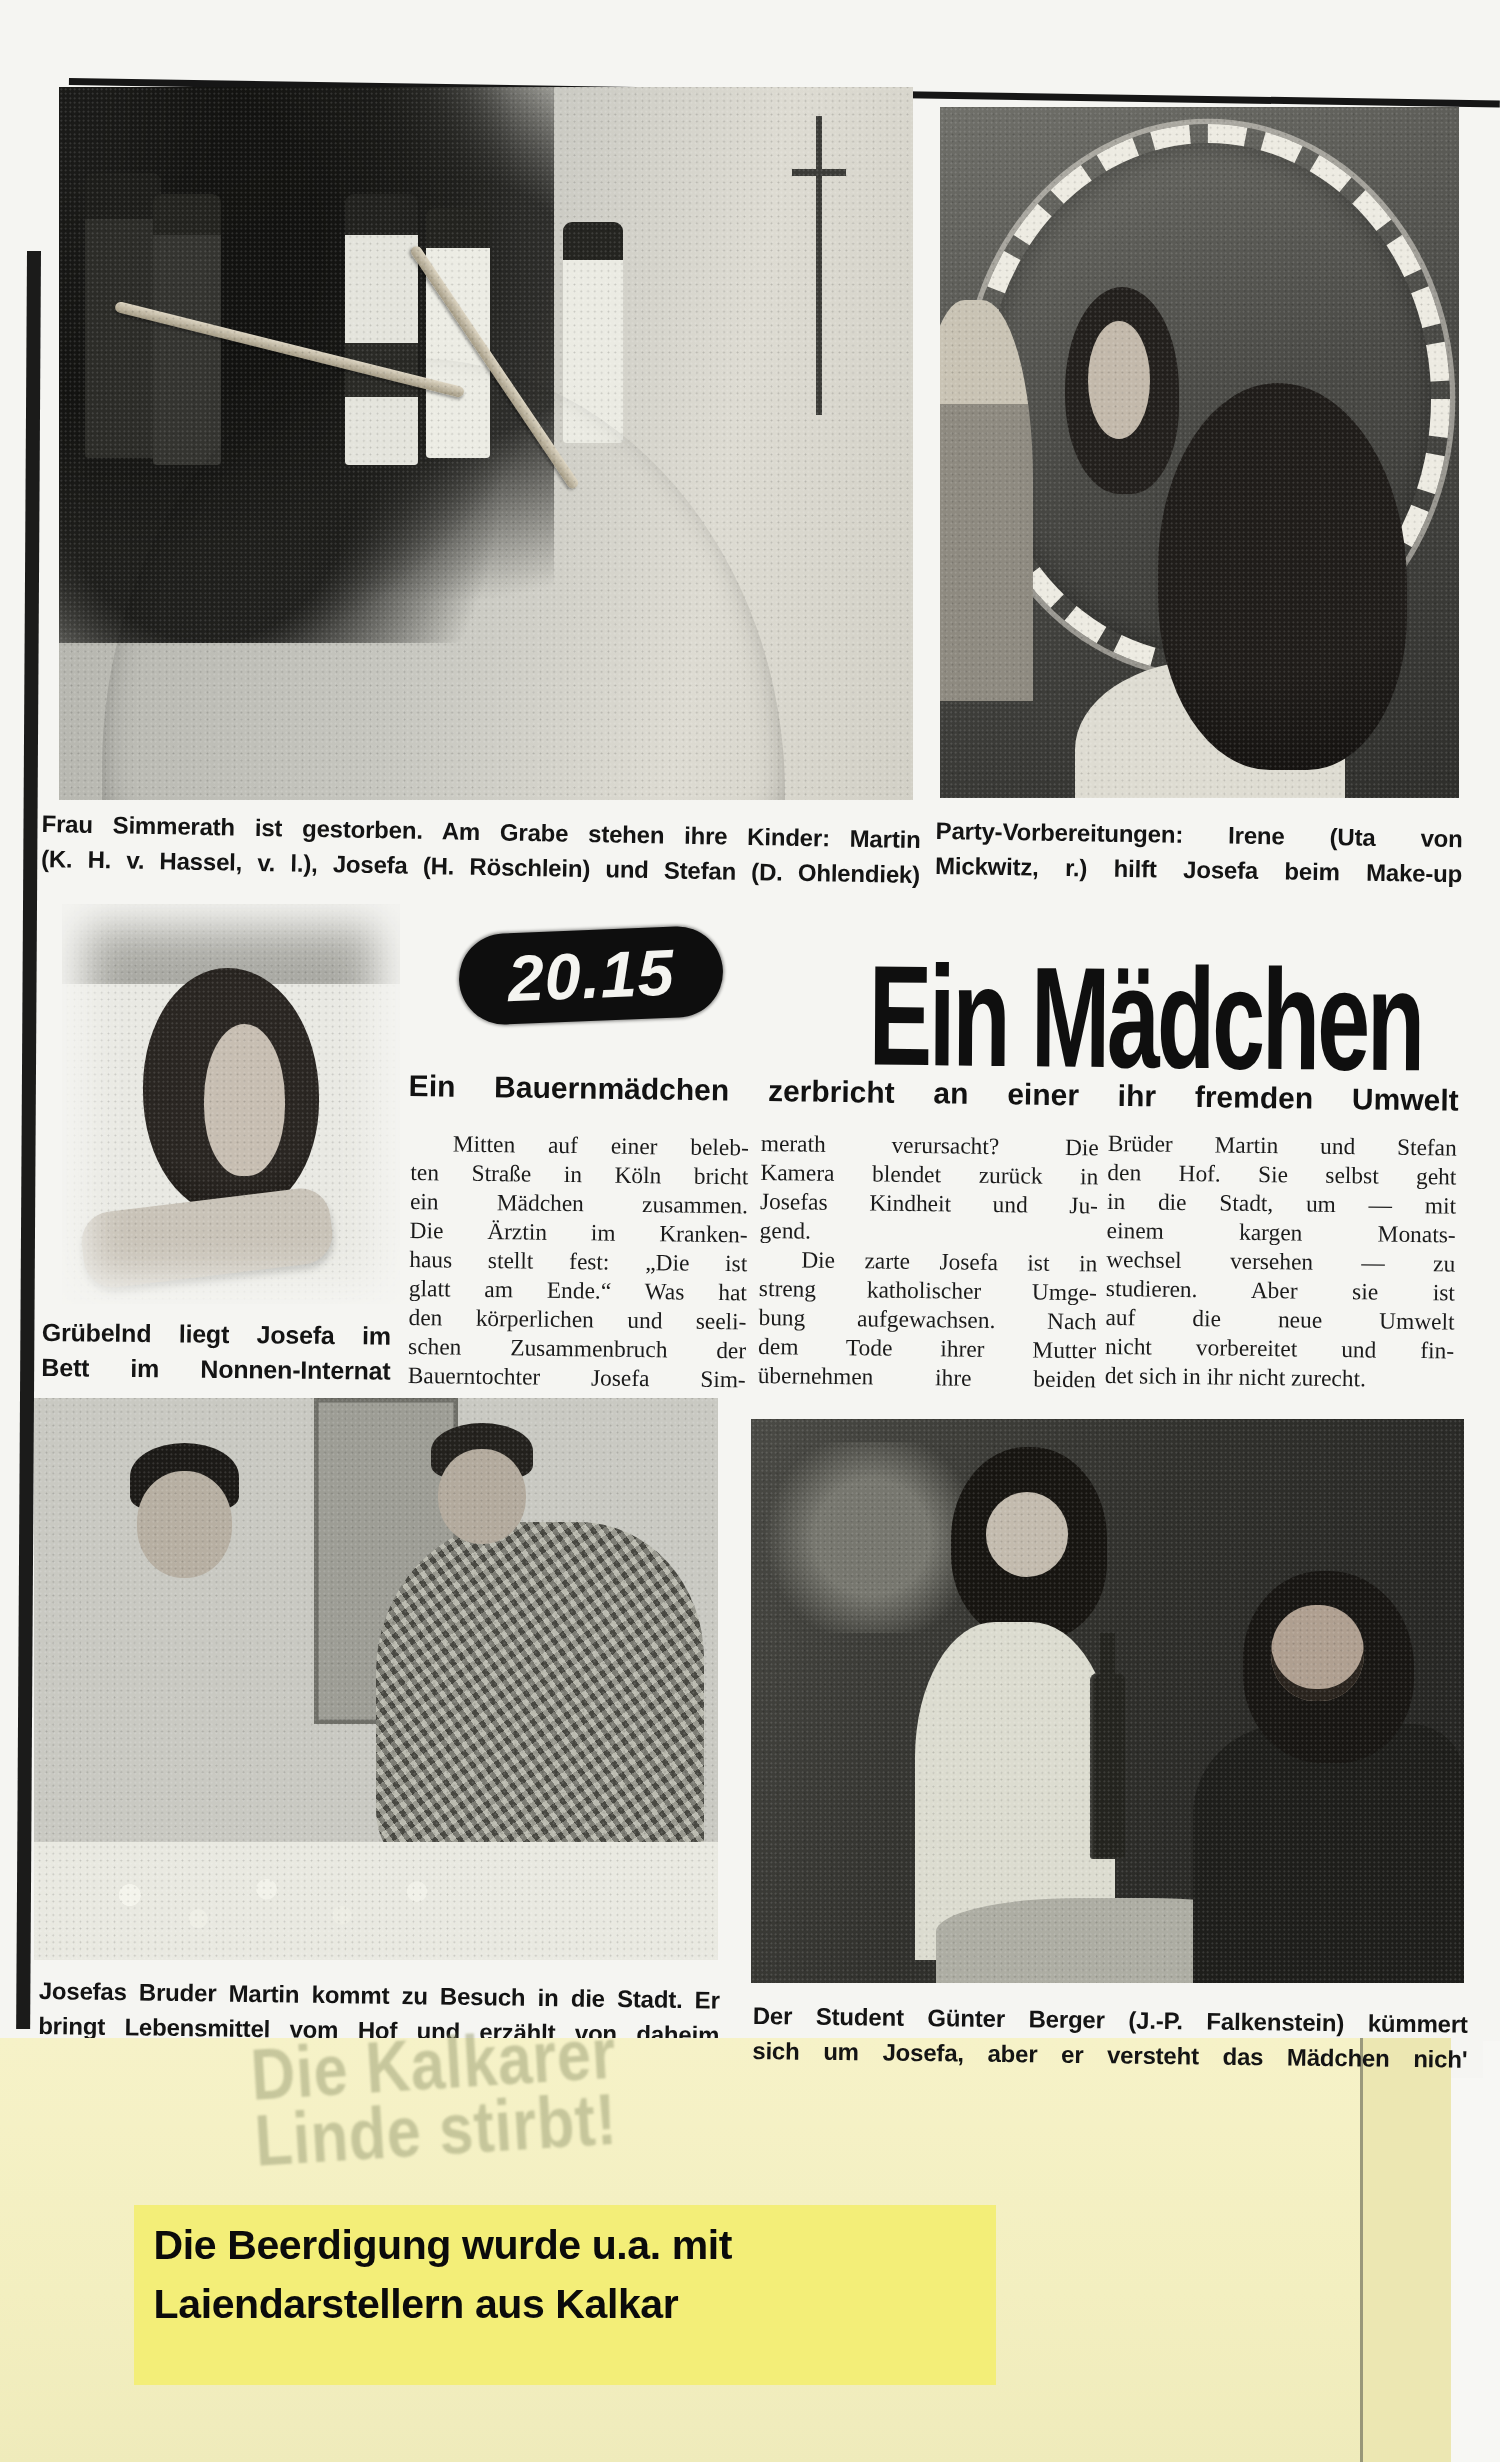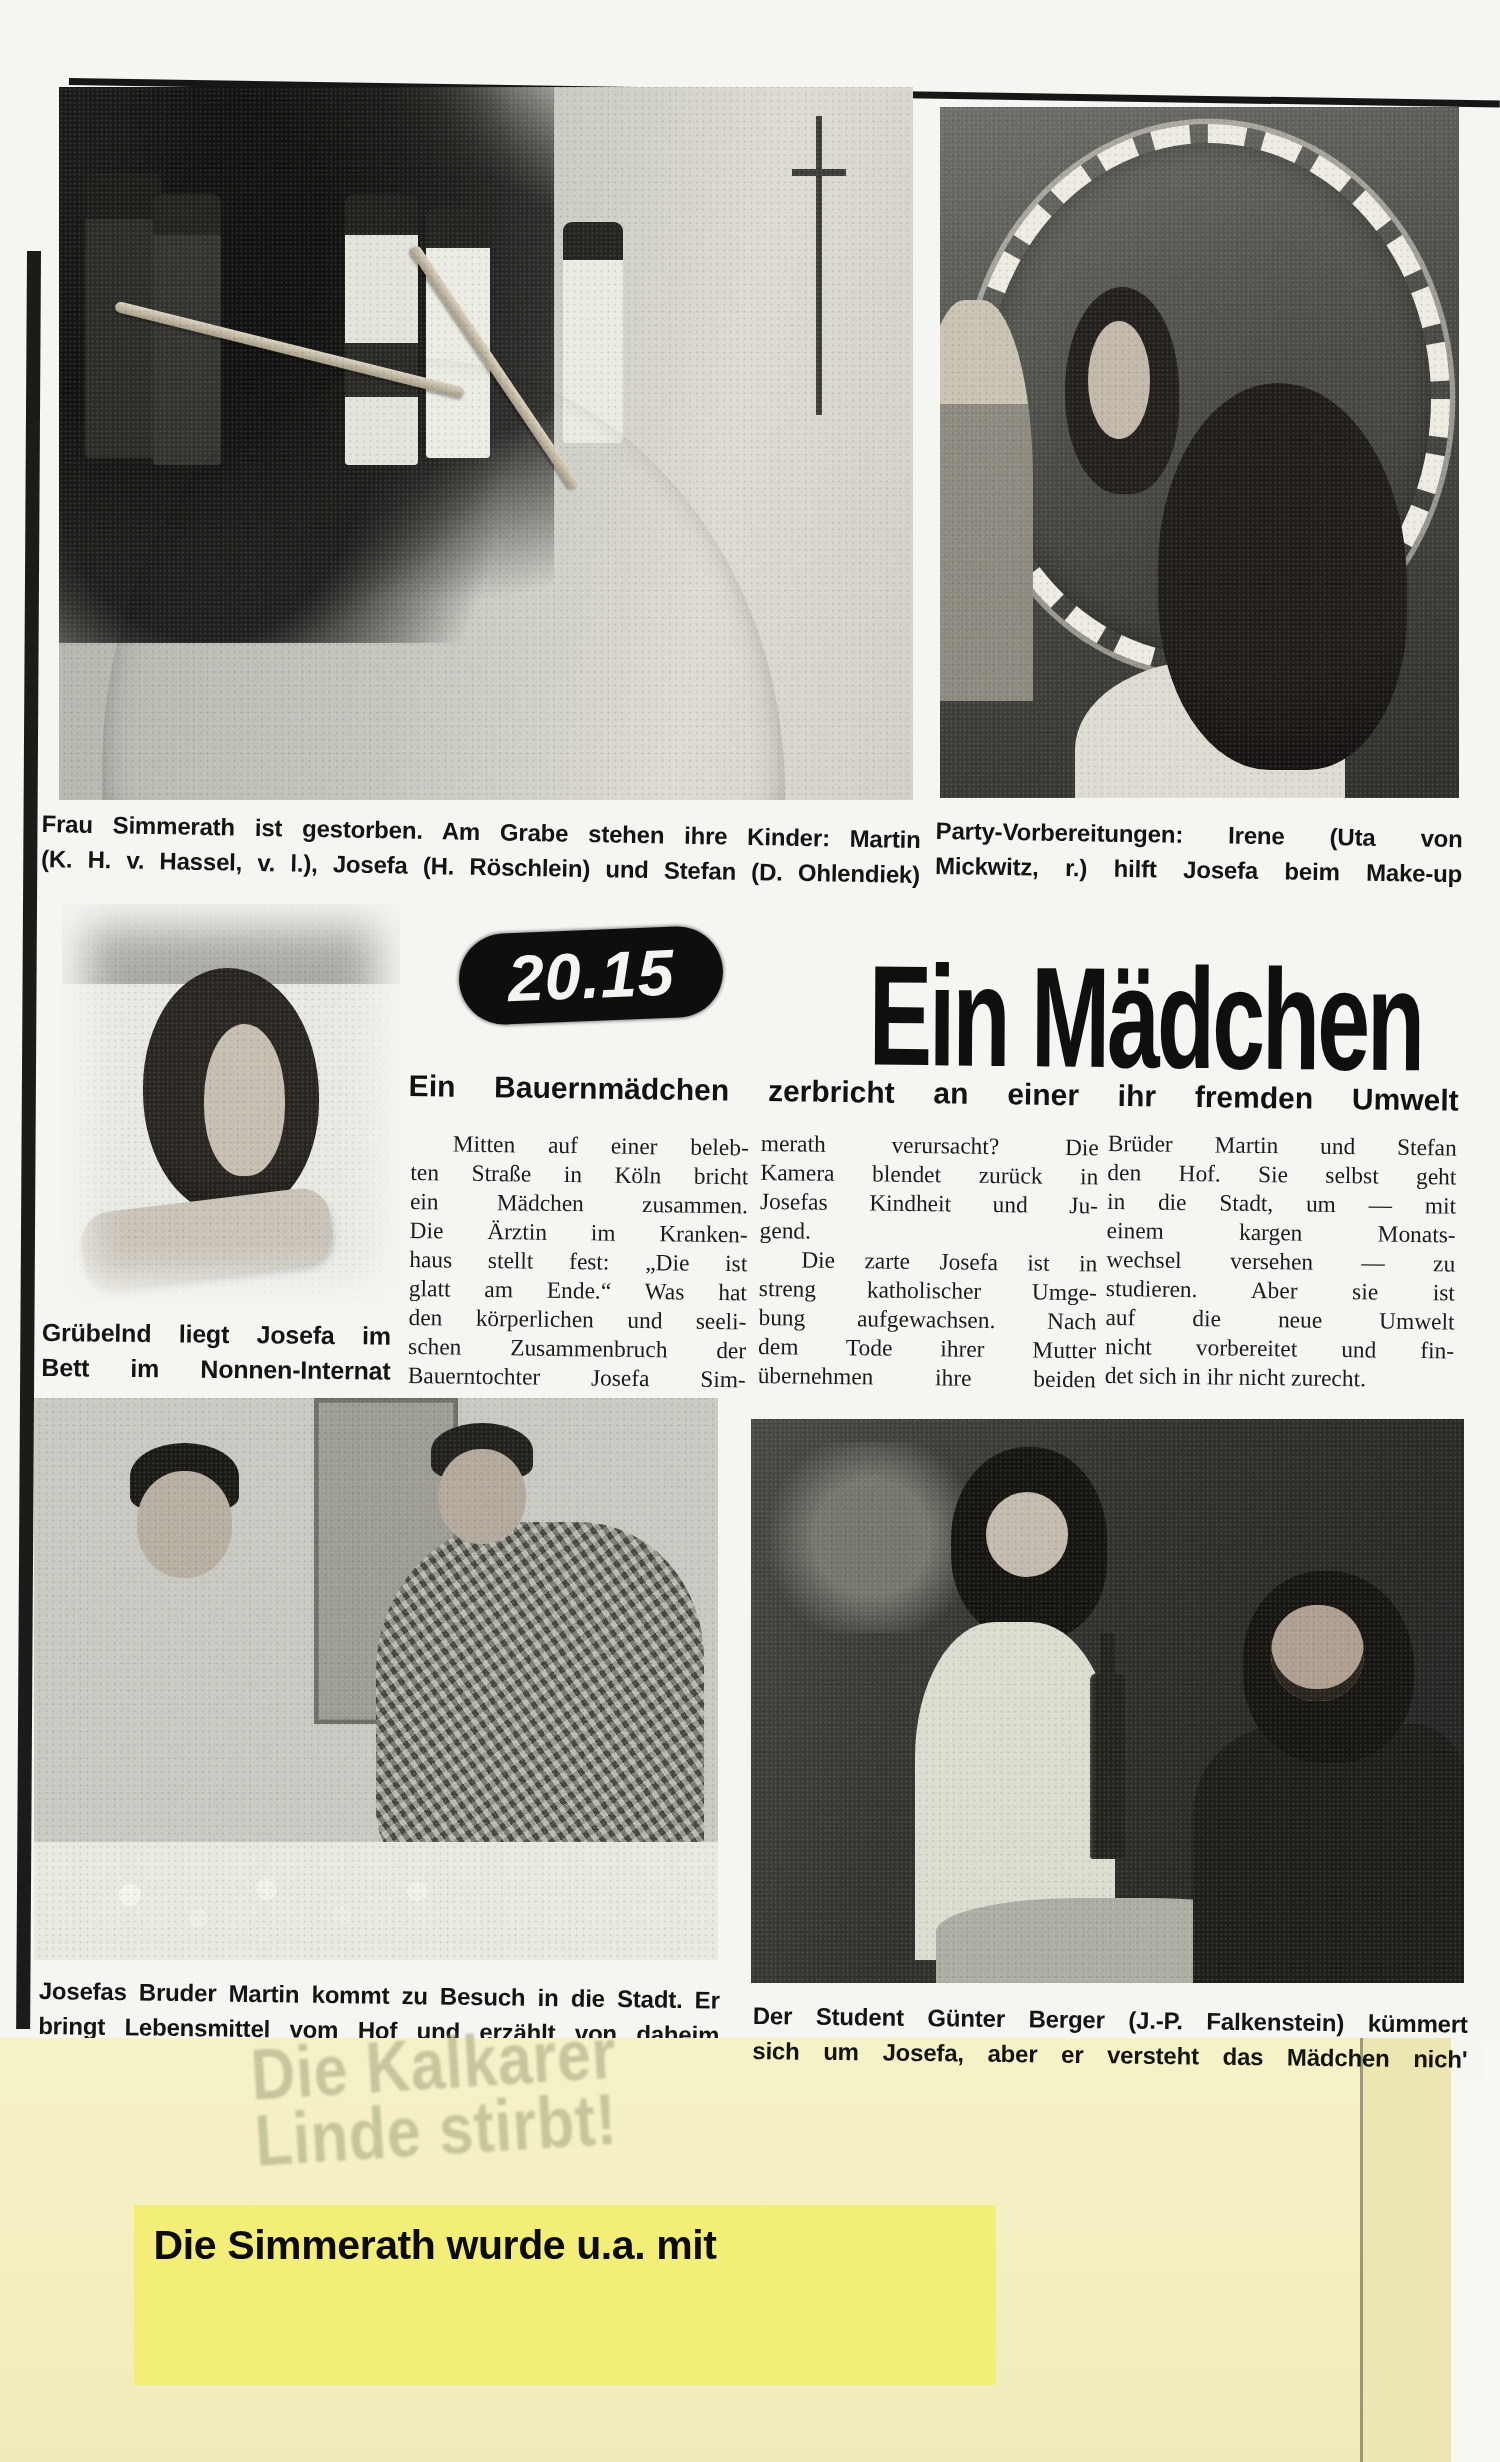--- a/index.html
+++ b/index.html
@@ -268,21 +268,22 @@
     <div class="abs yellow-col"></div>
     <div class="abs yellow-line"></div>
   </div>
 
   <div class="abs ghost">
     <div>Die Kalkarer</div>
     <div>Linde stirbt!</div>
   </div>
 
   <div class="abs note" style="background:#f3ee78;">
-    <div>Die Simmerath wurde u.a. mit</div>
+    <div>Die Beerdigung wurde u.a. mit</div>
+    <div>Laiendarstellern aus Kalkar</div>
   </div>
 
   <div class="abs cap" style="left:753px;top:1998px;width:715px;transform:rotate(0.7deg);transform-origin:left top;">
     <div class="cl jl">Der Student Günter Berger (J.-P. Falkenstein) kümmert</div>
     <div class="cl jl">sich um Josefa, aber er versteht das Mädchen nich'</div>
   </div>
 
 </div>
 
 

